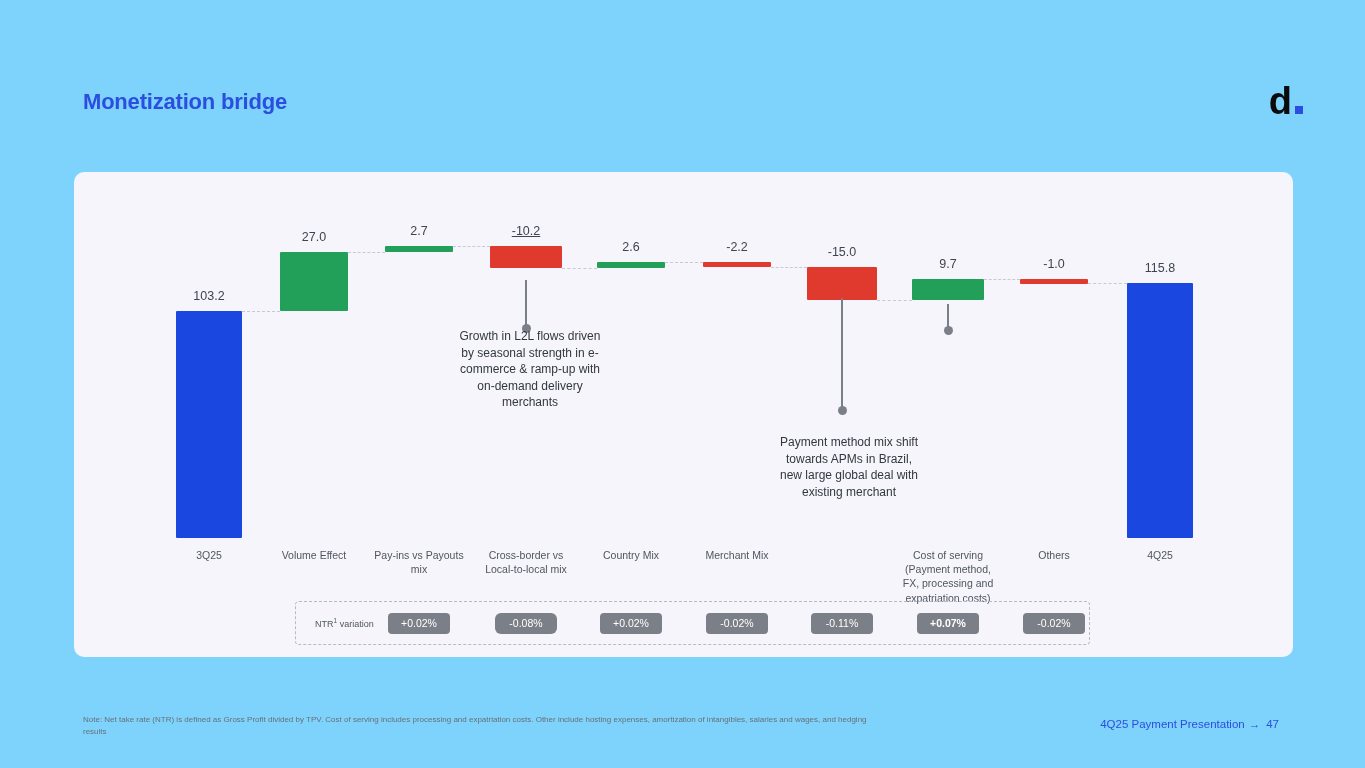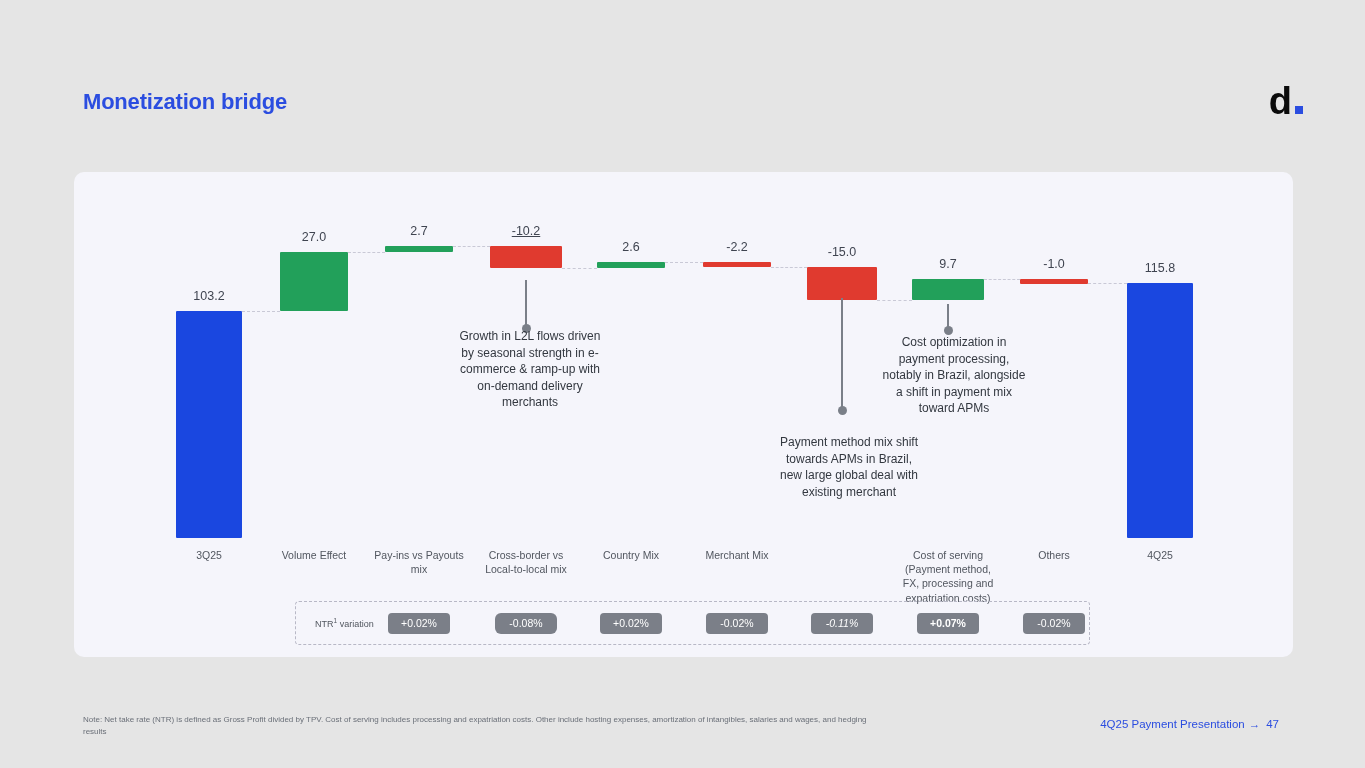--- a/index.html
+++ b/index.html
@@ -2,21 +2,21 @@
 <html><head>
 <meta charset="utf-8">
 <style>
   * { box-sizing: border-box; margin: 0; padding: 0; }
   html, body {
     width: 1365px; height: 768px;
     background: #ffffff;
     font-family: "Liberation Sans", sans-serif;
     overflow: hidden;
   }
-  .slide { position: relative; width: 1365px; height: 768px; background: #e5e5e5; }
+  .slide { position: relative; width: 1365px; height: 768px; background: #7dd3fc; }
 
   
   .slide-title {
     position: absolute; left: 83px; top: 89px;
     font-size: 22px; font-weight: 700; letter-spacing: -0.2px;
     color: #2b4de0;
   }
   .logo {
     position: absolute; right: 62px; top: 82px;
     display: flex; align-items: baseline; gap: 4px;
@@ -151,34 +151,33 @@
         <div class="vlabel" style="left: 1041px; width: 90px; top: 89.2849px;">115.8</div>
         <div class="catlabel" style="left: 1034px; width: 104px; top: 376px;">4Q25</div>
         <div class="leader" style="left: 451px; top: 108px; height: 48px;"></div>
         <div class="leader-dot" style="left: 447.5px; top: 152px;"></div>
         <div class="callout" style="left: 381px; top: 156px; width: 150px;">Growth in L2L flows driven by seasonal strength in e-commerce &amp; ramp-up with on-demand delivery merchants</div>
         <div class="leader" style="left: 767px; top: 126px; height: 112px;"></div>
         <div class="leader-dot" style="left: 763.5px; top: 234px;"></div>
         <div class="callout" style="left: 701px; top: 262px; width: 148px;">Payment method mix shift towards APMs in Brazil, new large global deal with existing merchant</div>
         <div class="leader" style="left: 873px; top: 132px; height: 26px;"></div>
         <div class="leader-dot" style="left: 869.5px; top: 154px;"></div>
-        <div class="callout" style="left: 804px; top: 162px; width: 152px;">Cost optimization in payment processing, notably in Brazil, alongside a shift in payment mix toward APMs</div>
       </div>
   </div>
 
   <div class="ntr-box"></div>
   <div class="ntr-label">
     <span>NTR</span><sup>1</sup><span> variation</span>
   </div>
   <div id="ntr-badges">
       <div class="ntr-badge" style="left: 388px;">+0.02%</div>
       <div class="ntr-badge" style="left: 495px; border-radius: 6px;">-0.08%</div>
       <div class="ntr-badge" style="left: 600px;">+0.02%</div>
       <div class="ntr-badge" style="left: 706px;">-0.02%</div>
-      <div class="ntr-badge" style="left: 811px; font-style: italic;">-0.11%</div>
+      <div class="ntr-badge" style="left: 811px;">-0.11%</div>
       <div class="ntr-badge" style="left: 917px; font-weight: bold;">+0.07%</div>
       <div class="ntr-badge" style="left: 1023px;">-0.02%</div>
     </div>
 
   <div class="footnote">Note: Net take rate (NTR) is defined as Gross Profit divided by TPV. Cost of serving includes processing and expatriation costs. Other include hosting expenses, amortization of intangibles, salaries and wages, and hedging results</div>
   <div class="footer-right">
     <span>4Q25 Payment Presentation</span><span class="footer-arrow">→</span><span>47</span>
   </div>
 
 </div>

